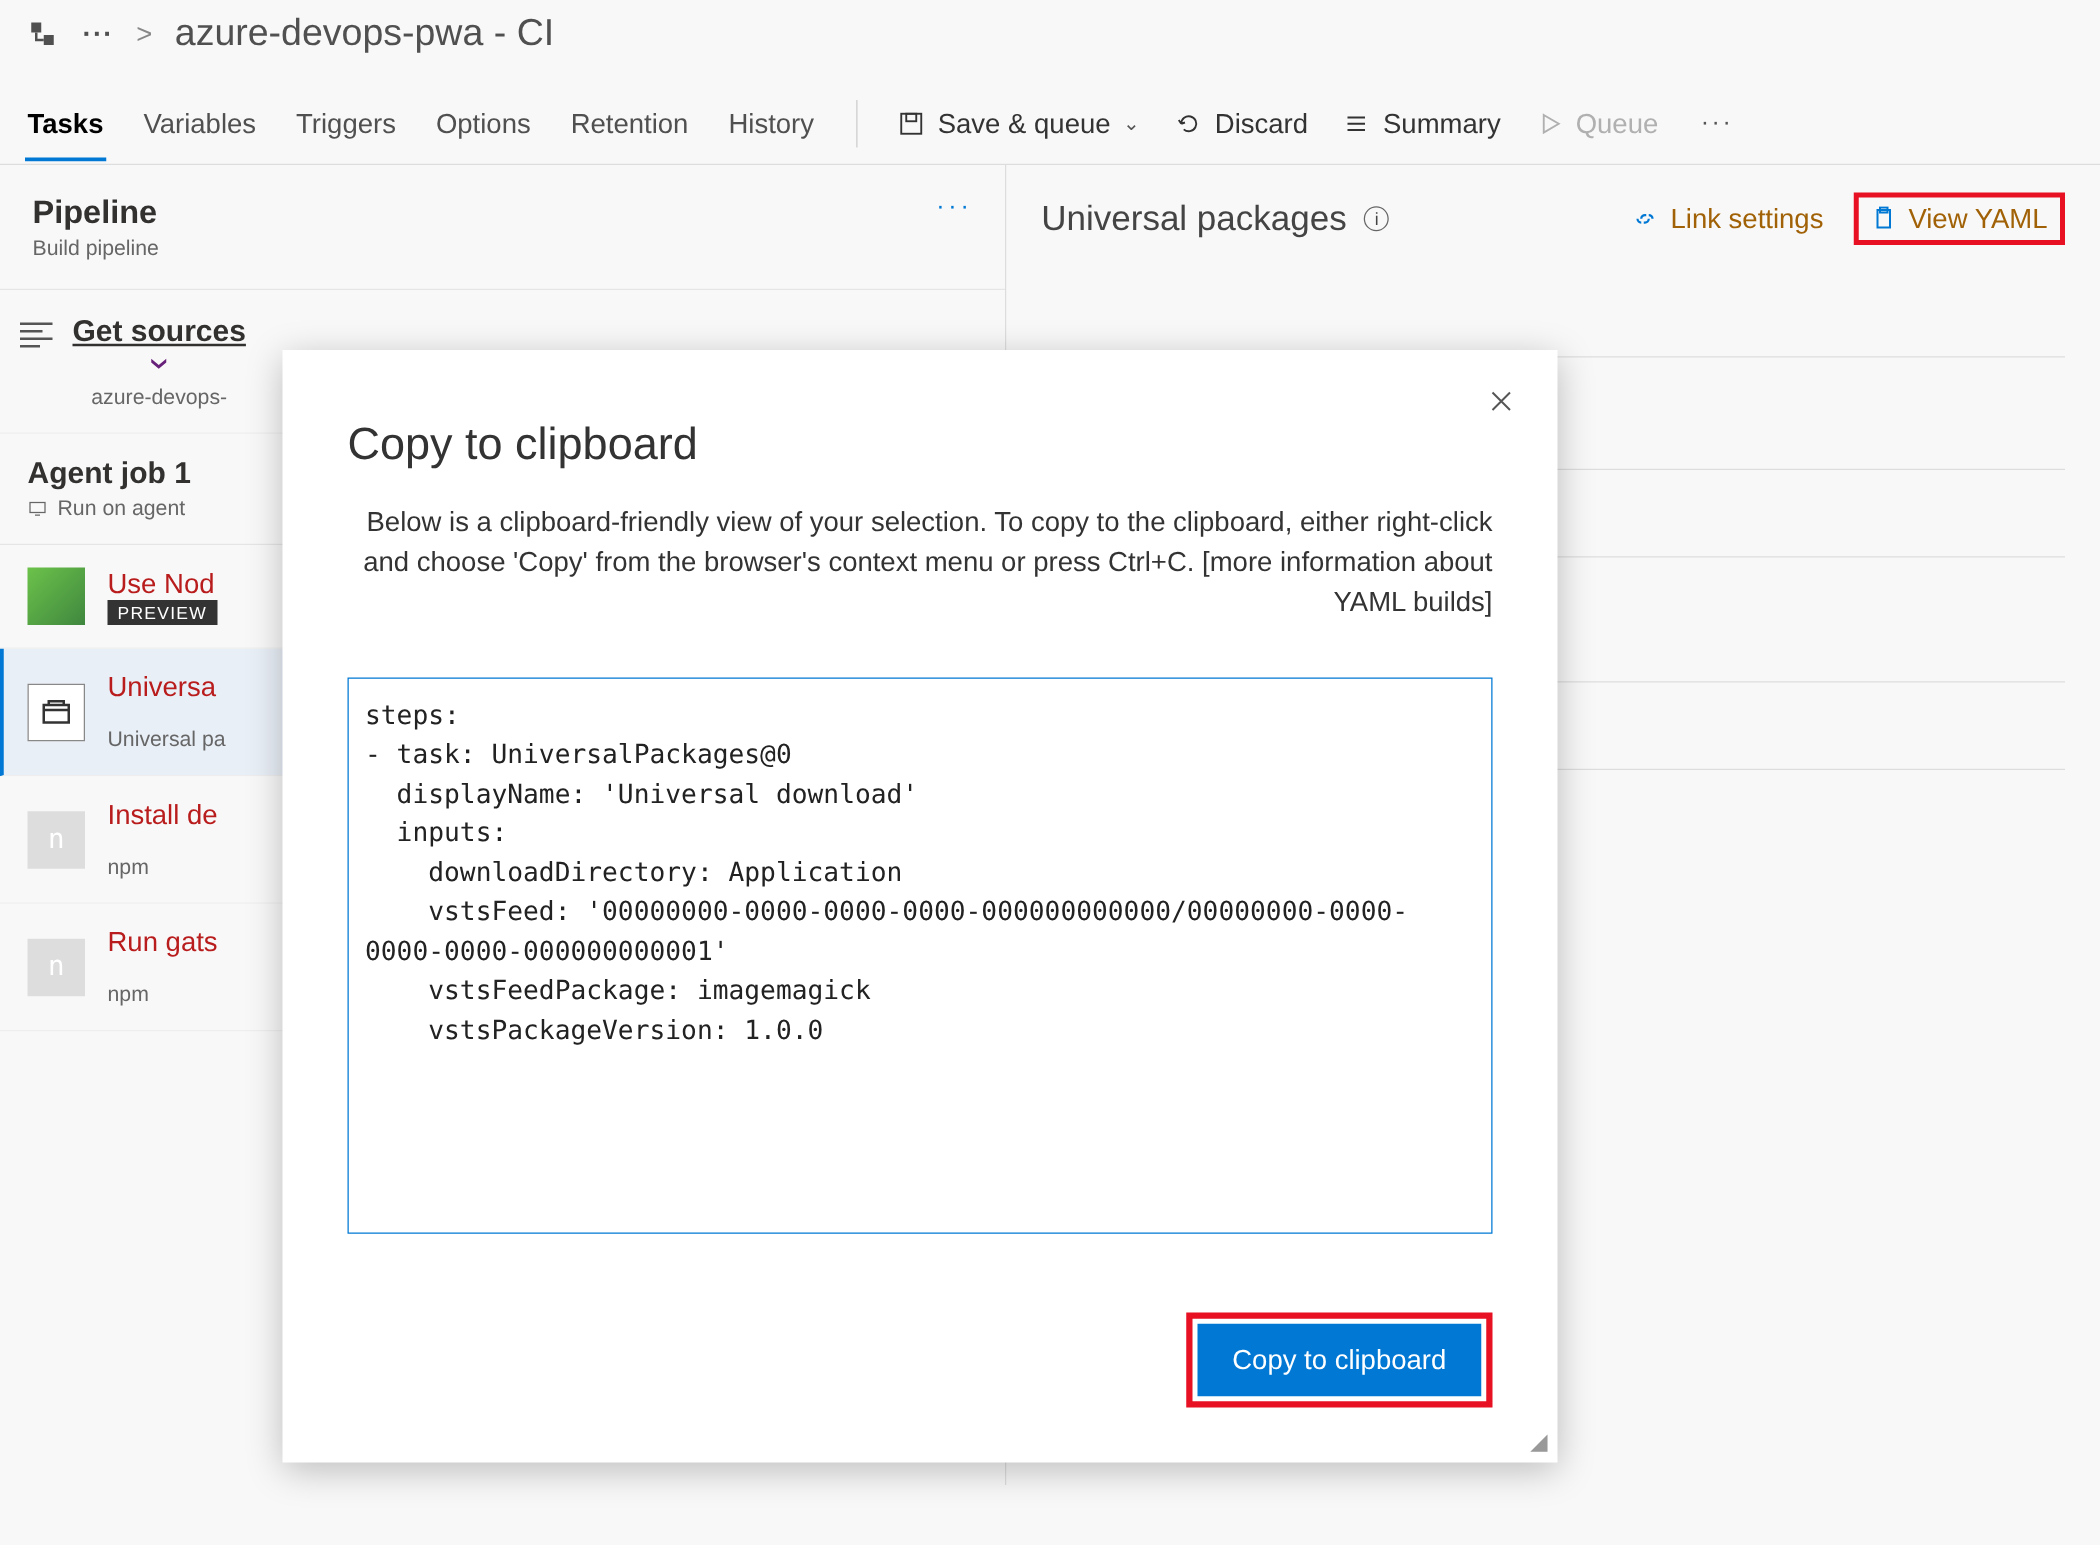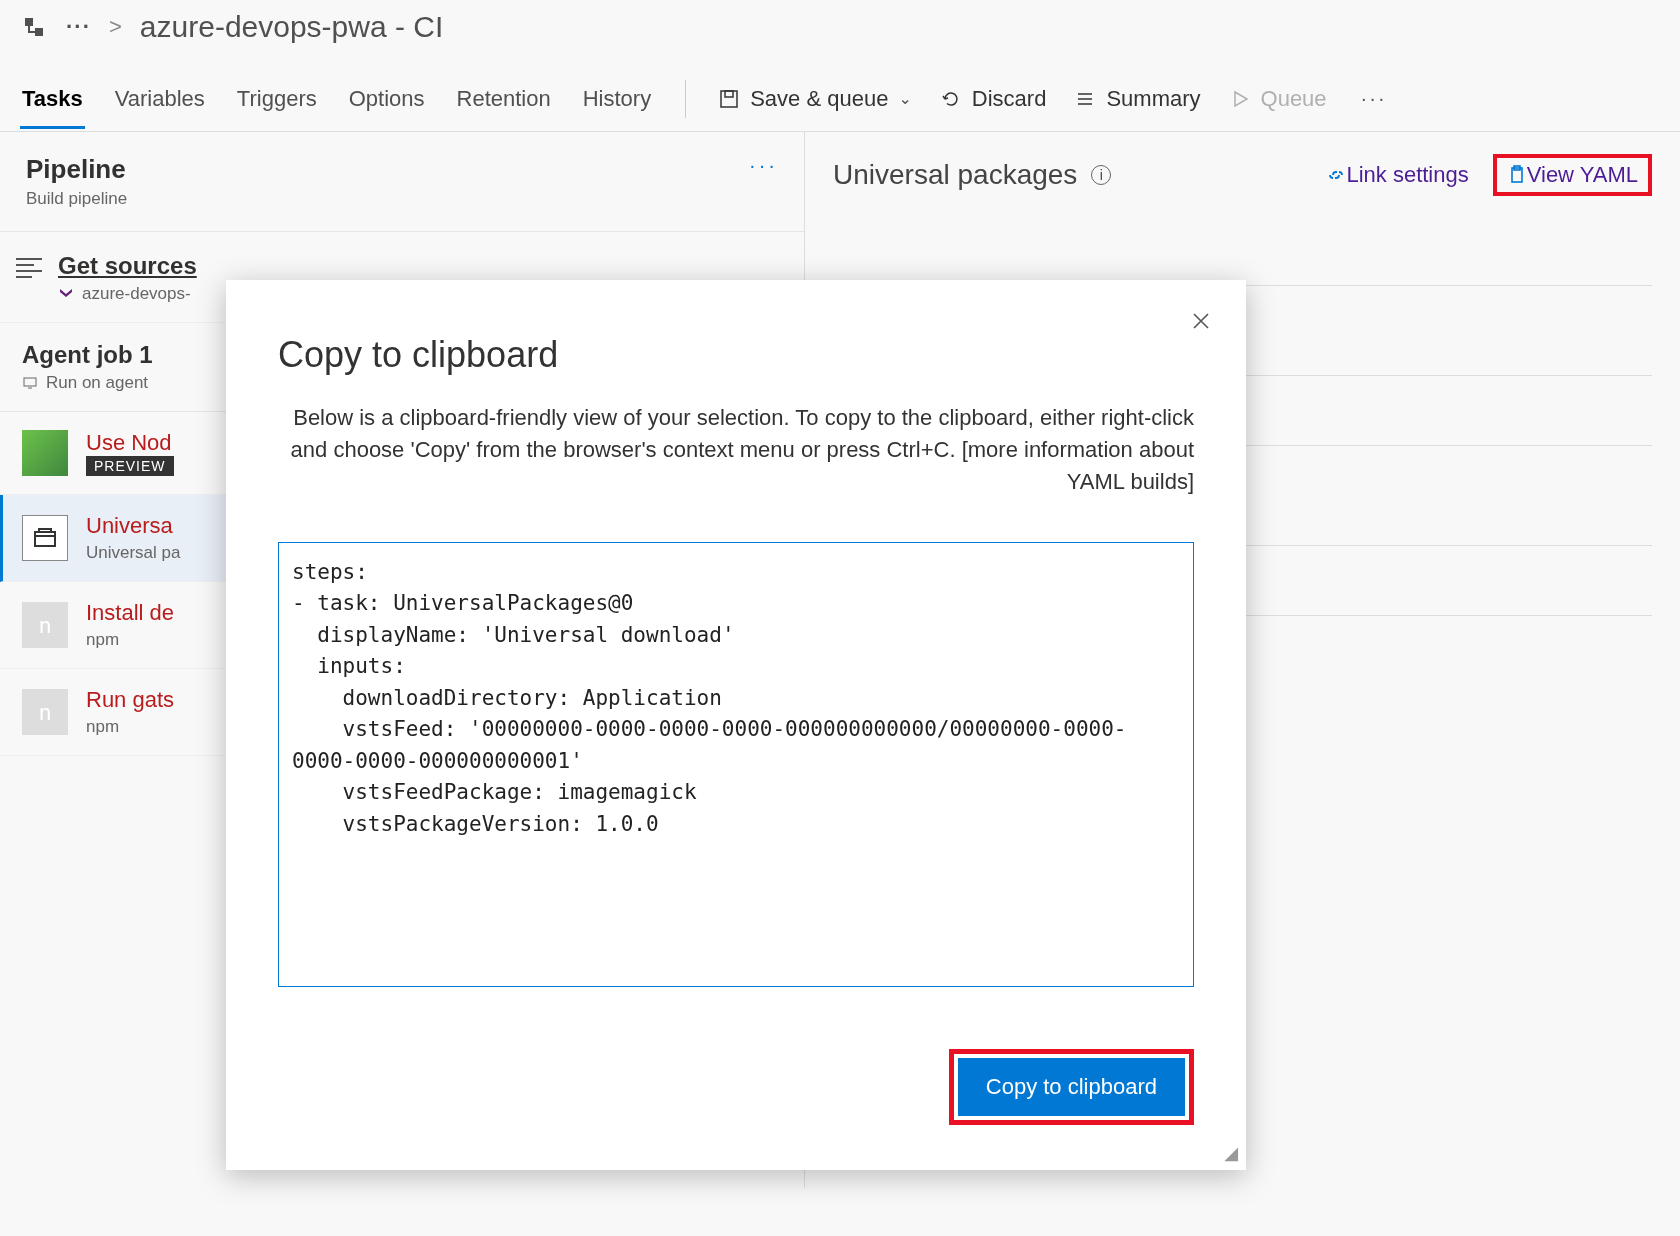--- a/index.html
+++ b/index.html
@@ -39,29 +39,29 @@
   .content { display:flex; height: calc(100% - 180px);}
   .leftcol { width:805px; border-right:1px solid #ddd;}
   .sectionhdr { display:flex; justify-content:space-between; align-items:flex-start; padding:22px 26px; border-bottom:1px solid #e5e5e5;gap:28px;}
   .sectionhdr .ptitle { font-size:26px; font-weight:600; }
   .sectionhdr .psub { font-size:17px; color:#666; margin-top:4px;}
   .sectionhdr .more { font-size:20px; color:#0078d4; letter-spacing:3px;}
   .step { display:flex; align-items:center; padding:18px 22px; gap:18px; border-bottom:1px solid #eee; background:#f8f8f8;}
   .step.selected { background:#e9eff7; border-left:3px solid #0078d4; padding-left:19px;}
   .step .thumb { width:46px; height:46px; background:#ddd; display:flex; align-items:center; justify-content:center; font-size:22px;}
   .step .labels .stitle { font-size:22px; color:#b91c1c;}
-  .step .labels .ssub { font-size:17px; color:#666; margin-top:4px;}
+  .step .labels .ssub { font-size:17px; color:#666; margin-top:19px;}
   .agenthdr { padding:18px 22px; border-bottom:1px solid #e5e5e5;}
   .agenthdr .atitle { font-size:24px; font-weight:600;}
   .agenthdr .asub { font-size:17px; color:#666; display:flex; align-items:center; gap:8px; margin-top:4px;}
   .rightcol { flex:1; padding:22px 28px; }
   .rhdr { display:flex; justify-content:space-between; align-items:center;}
   .rhdr .rtitle { font-size:28px; color:#444; display:flex; align-items:center; gap:14px;}
   .rhdr .ractions { display:flex; align-items:center; gap:24px;}
-  .rhdr .ractions .link { color:#4c1d95; font-size:22px; display:flex; align-items:center; cursor:pointer;}
+  .rhdr .ractions .link { color:#a16207; font-size:22px; display:flex; align-items:center; gap:10px; cursor:pointer;}
   .view-yaml-box { border:4px solid #e81123; padding:4px 10px;}
   .fieldrow { border-bottom:1px solid #ddd; padding: 28px 0 26px;}
   .radiogroup { display:flex; align-items:center; gap:14px; font-size:22px;}
   .radio { width:24px; height:24px; border:2px solid #888; border-radius:50%;}
   .modal-backdrop { position:absolute; top:280px; left:226px; width:1020px; height:890px; background:#fff; box-shadow:0 6px 28px rgba(0,0,0,.25); z-index:100;}
   .modal { padding:54px 52px 40px 52px; position:relative; height:100%;}
   .modal .close { position:absolute; top:30px; right:34px; font-size:26px; color:#555; cursor:pointer;}
   .modal h1 { font-size:36px; font-weight:400; color:#333; margin-bottom:26px;}
   .modal .desc { font-size:22px; color:#333; line-height:1.45; margin-bottom:30px;text-align:right;}
   .modal textarea {
@@ -72,21 +72,21 @@
   .modal .btnrow { display:flex; justify-content:flex-end; margin-top:58px;}
   .modal .copybtn-outline { border:5px solid #e81123; padding:4px;}
   .modal .copybtn { background:#0078d4; color:#fff; border:none; padding:16px 28px; font-size:22px; cursor:pointer;}
   .modal .resizer { position:absolute; bottom:6px; right:8px; font-size:18px; color:#999;}
   .preview-badge { background:#333; color:#fff; font-size:14px; padding:2px 8px; letter-spacing:1px; display:inline-block;}
   .npm-thumb { background:#c12127; color:#fff; font-family:monospace;}
   .getsrc { padding:20px 26px 18px 16px; display:flex; gap:16px; border-bottom:1px solid #eee;}
   .getsrc .srclines { width:26px; display:flex; flex-direction:column; gap:4px; margin-top:6px;}
   .getsrc .srclines span { height:2px; background:#555; display:block;}
   .getsrc .labels .stitle { font-size:24px; font-weight:600;text-decoration:underline;}
-  .getsrc .labels .ssub { font-size:17px; color:#666; display:flex; align-items:center; gap:8px; margin-top:4px;}
+  .getsrc .labels .ssub { font-size:17px; color:#666; display:flex; align-items:center; gap:8px; margin-top:4px;flex-direction:column;}
   svg { display:block; }
 </style>
 </head>
 <body>
 
 <div class="breadcrumb">
   <span class="icon">
     <svg width="24" height="24" viewBox="0 0 24 24">
         <rect x="3" y="3" width="8" height="8" fill="#505050"></rect>
         <rect x="13" y="13" width="8" height="8" fill="#505050"></rect>

